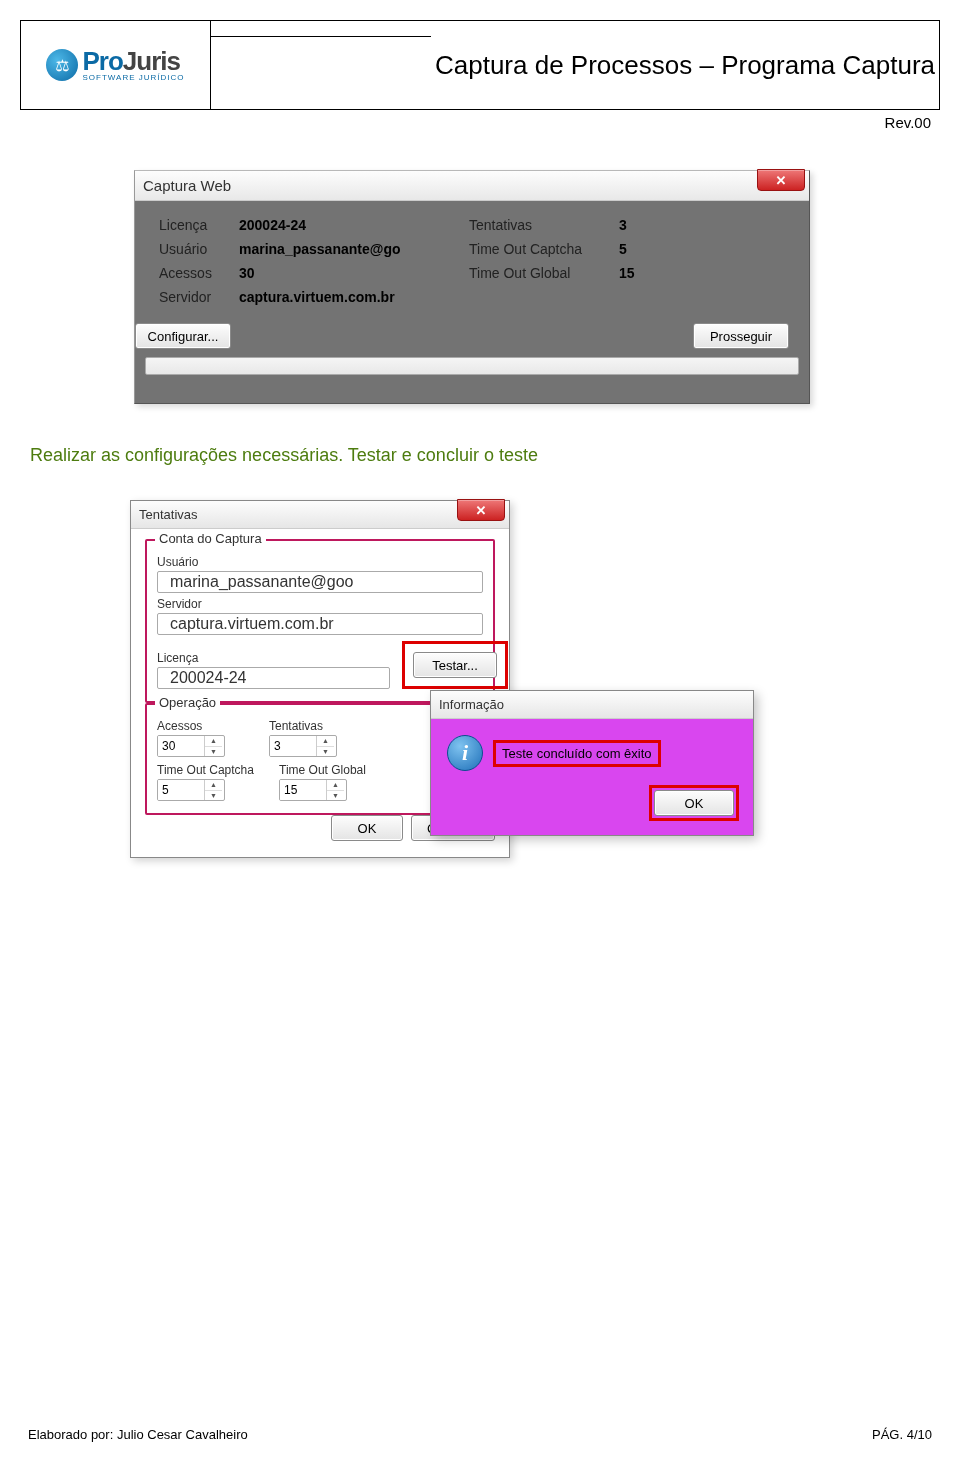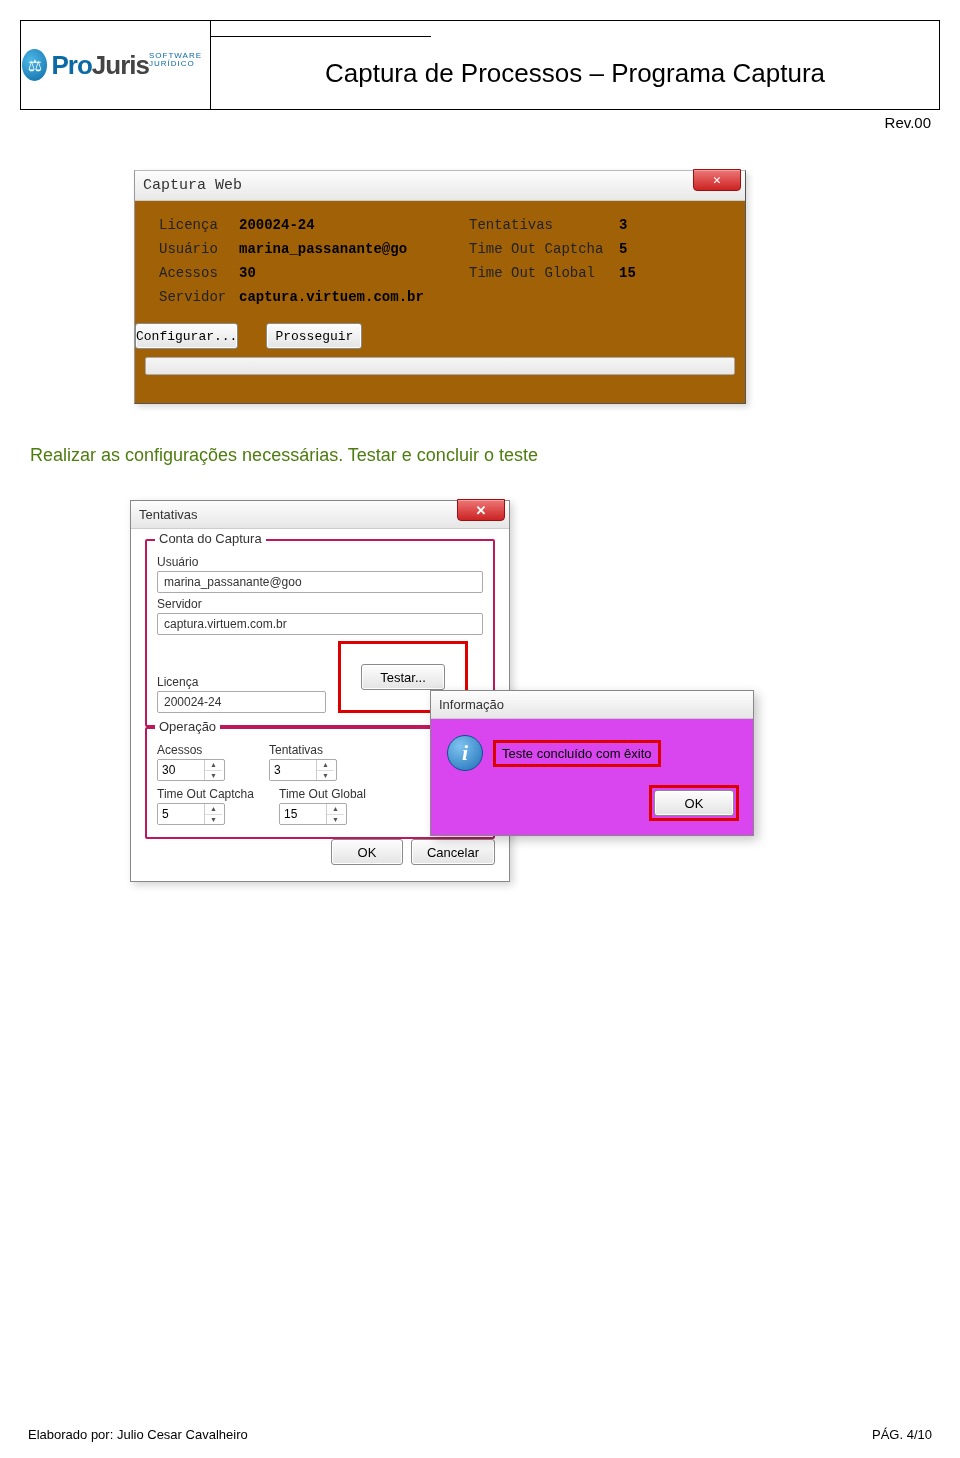--- a/index.html
+++ b/index.html
@@ -34,28 +34,28 @@
     align-items: center;
     gap: 4px;
   }
   .logo-medal {
     width: 32px; height: 32px;
     border-radius: 50%;
     background: radial-gradient(circle at 35% 35%, #4db8e8, #0b6aa5);
     display:flex; align-items:center; justify-content:center;
     color:#fff; font-size:16px;
   }
-  .logo-text { display:flex; flex-direction:row; line-height:1;justify-content:flex-end; }
+  .logo-text { display:flex; flex-direction:column; line-height:1;justify-content:flex-end; }
   .logo-text .main { font-size:26px; font-weight:bold; color:#0b6aa5; letter-spacing:-1px; }
   .logo-text .main .accent { color:#444; }
   .logo-text .sub { font-size:8px; color:#0b6aa5; letter-spacing:1px; }
   .header-title-cell {
     flex:1;
     display:flex;
-    flex-direction:column;
+    flex-direction:row;
     position:relative;
     justify-content:center;
   }
   .title-top-strip {
     height:16px;
     border-bottom:1px solid #000;
     width: 220px;
   }
   .title-text {
     flex:1;
@@ -71,29 +71,29 @@
     right:8px;
     bottom:-22px;
     font-size:15px;
   }
 
   
   .dlg1 {
     position:absolute;
     top: 170px;
     left: 134px;
-    width: 612px;
+    width: 676px;
     height: 234px;
-    background:#a16207;
+    background:#737373;
     border-top:1px solid #b8b8b8;
     border-left:1px solid #999;
     border-right:1px solid #555;
     border-bottom:1px solid #555;
     box-shadow: 3px 3px 6px rgba(0,0,0,0.15);
-    font-family: Liberation Mono, monospace;
+    font-family: Liberation Sans, sans-serif;
     font-size:14px;
   }
   .dlg1-titlebar {
     height:30px;
     background: linear-gradient(#fdfdfd,#e8e8e8);
     border-bottom:1px solid #ccc;
     display:flex;
     align-items:center;
     padding:0 8px;
     position:relative;
@@ -118,21 +118,21 @@
     display:grid;
     grid-template-columns: 70px 220px 140px 50px;
     row-gap:8px;
     column-gap:10px;
     font-size:14px;
   }
   .dlg1-grid .lbl { color:#222; }
   .dlg1-grid .val { font-weight:bold; color:#000; white-space:nowrap; overflow:hidden; }
   .dlg1-btns {
     display:flex;
-    justify-content:flex-start;
+    justify-content:space-between;
     gap:28px;
     padding: 10px 20px 8px 0;
   }
   .win-btn {
     min-width:96px;
     height:26px;
     background: linear-gradient(#fdfdfd,#e4e4e4);
     border:1px solid #8a8a8a;
     border-radius:3px;
     font-size:13px;
@@ -198,42 +198,42 @@
     font-size:13px;
     color:#333;
   }
   .fldrow { display:flex; gap:12px; margin-top:4px; }
   .fld { display:flex; flex-direction:column; flex:1; }
   .fld-lbl { font-size:12px; color:#333; margin-bottom:2px; }
   .txtinput {
     height:22px;
     border:1px solid #aaa;
     background:#fff;
-    padding:2px 6px;
-    font-size:12px;
+    padding:2px 12px;
+    font-size:16px;
     color:#333;
     border-radius:2px;
   }
   .spin {
     display:flex;
     width:68px;
     height:22px;
     border:1px solid #aaa;
     border-radius:2px;
     overflow:hidden;
     background:#fff;
   }
   .spin input { border:none; width:46px; padding:2px 4px; font-size:12px; }
   .spin-btns { width:18px; border-left:1px solid #ccc; display:flex; flex-direction:column; }
   .spin-btns span { flex:1; font-size:7px; display:flex; align-items:center; justify-content:center; color:#555; border-bottom:1px solid #ddd; }
   .spin-btns span:last-child { border-bottom:none; }
   .testar-row { display:flex; align-items:flex-end; gap:12px; margin-top:6px; }
   .testar-btn-wrap {
     border:3px solid #d00;
-    padding:20px;
+    padding:8px;
     display:inline-block;
   }
   .dlg2-footer {
     display:flex; justify-content:flex-end; gap:8px;
     padding: 0 0 2px 0;
   }
 
   
   .dlg3 {
     position:absolute;

